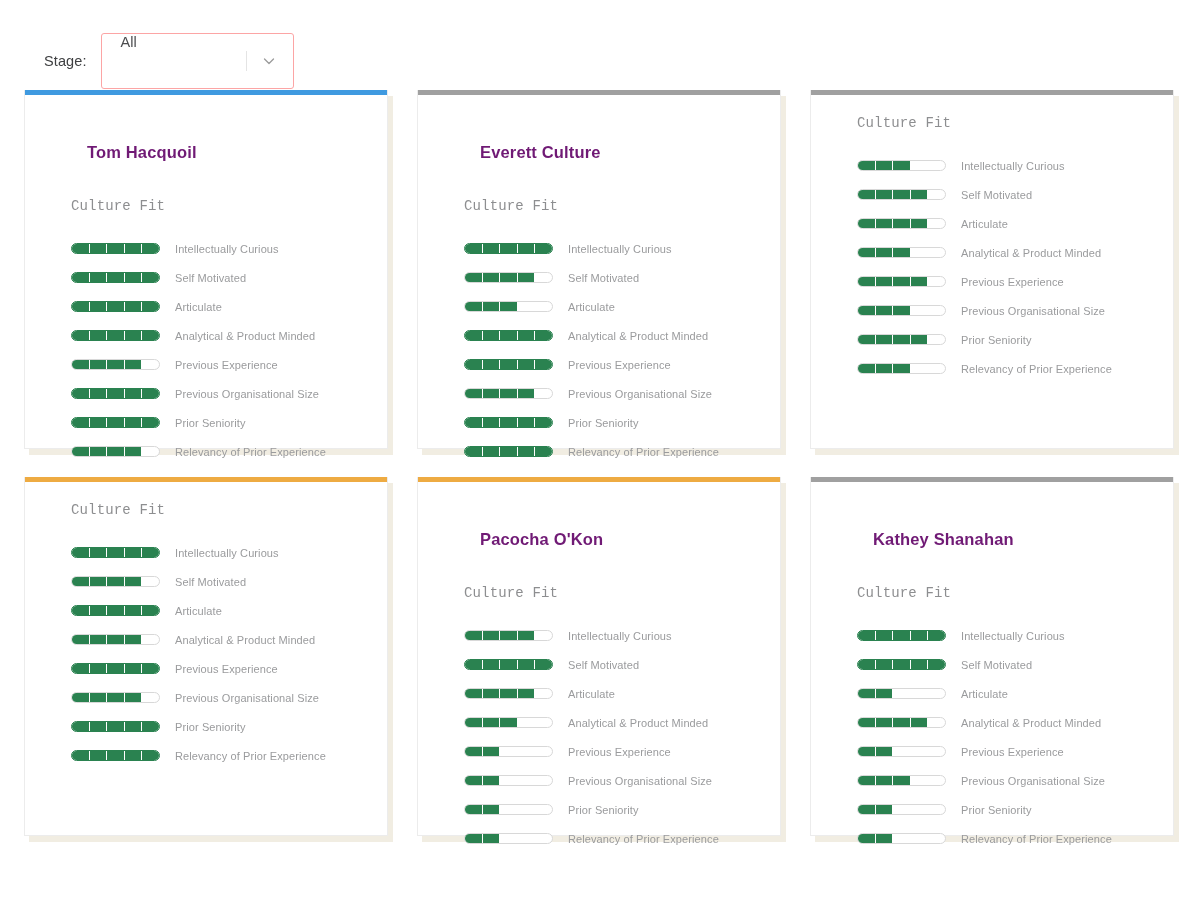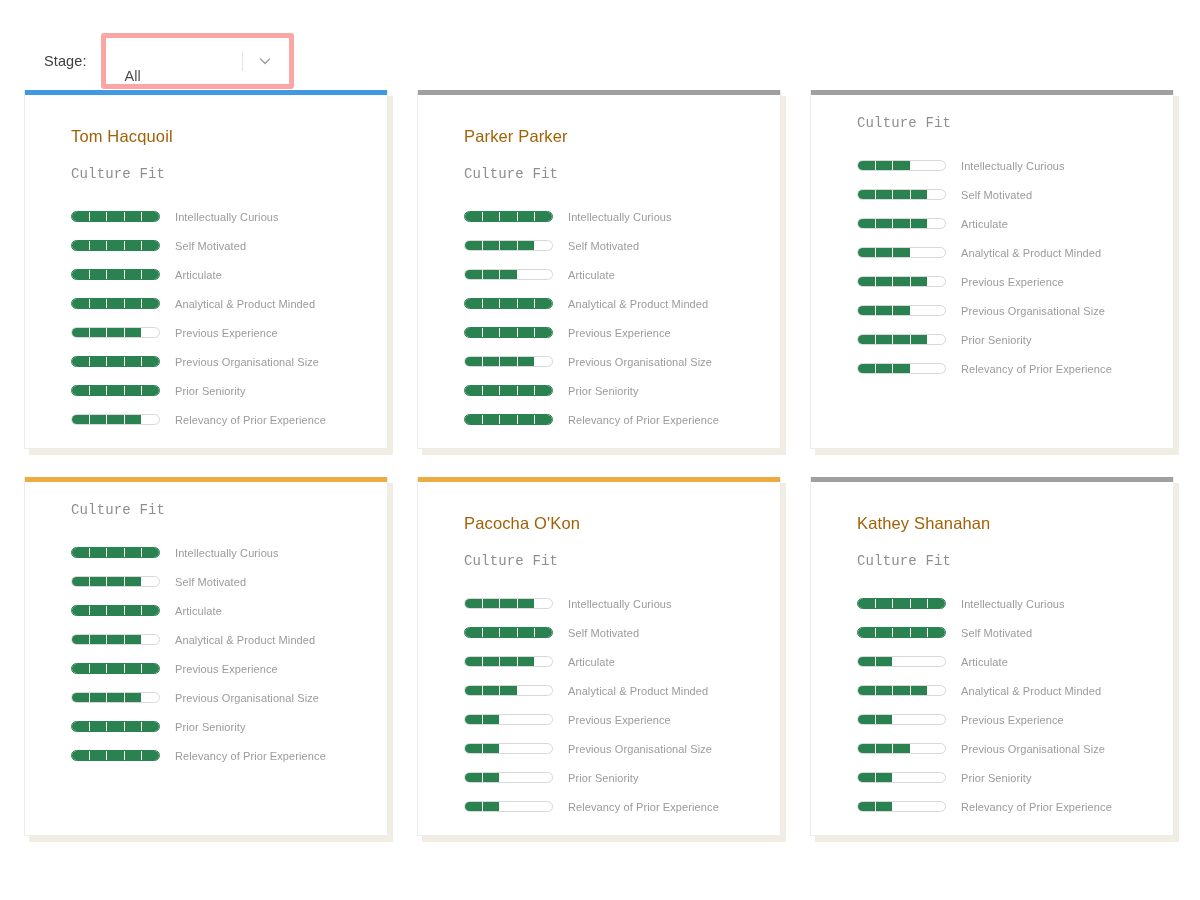--- a/index.html
+++ b/index.html
@@ -25,24 +25,24 @@
     color: #3f4042;
     margin-right: 14px;
     letter-spacing: .1px;
     white-space: nowrap;
   }
   .select-box {
     position: relative;
     width: 193px;
     height: 56px;
     background: #ffffff;
-    border: 5px solid #fca5a5;
+    border: 1px solid #fca5a5;
     border-radius: 3px;
     display: flex;
-    align-items: flex-end;
+    align-items: flex-start;
     cursor: pointer;
   }
   .select-value {
     font-size: 14.5px;
     color: #4b4c4e;
     padding-left: 19px;
     letter-spacing: .1px;
   }
   .select-sep {
     position: absolute;
@@ -80,24 +80,24 @@
     box-shadow: 5px 6px 0 0 #f1ede2;
     height: 359px;
     padding: 0 22px;
   }
   .card-accent {
     height: 5px;
     margin: 0 -22px;
   }
   .card-name {
     font-size: 16.5px;
-    font-weight: normal;
-    color: #a16207;
+    font-weight: bold;
+    color: #701a75;
     letter-spacing: .15px;
-    margin: 0;
+    margin: 16px;
     padding: 32px 0 0 24px;
   }
   .card-section-title {
     font-size: 14px;
     color: #8d8e90;
     letter-spacing: .15px;
     margin: 0;
     padding: 20px 0 0 24px;
     font-weight: normal;
     font-family: Liberation Mono, monospace;
@@ -245,21 +245,21 @@
             <span class="bar-seg on"></span>
             <span class="bar-seg on"></span>
             <span class="bar-seg"></span>
           </div>
           <span class="attr-label">Relevancy of Prior Experience</span>
         </li>
       </ul>
     </div>
     <div class="card">
       <div class="card-accent" style="background: rgb(160, 160, 160);"></div>
-      <h3 class="card-name">Parker Parker</h3>
+      <h3 class="card-name">Everett Culture</h3>
       <div class="card-section-title">Culture Fit</div>
       <ul class="attr-list">
         <li class="attr-row">
           <div class="bar full" title="5/5">
             <span class="bar-seg on"></span>
             <span class="bar-seg on"></span>
             <span class="bar-seg on"></span>
             <span class="bar-seg on"></span>
             <span class="bar-seg on"></span>
           </div>

